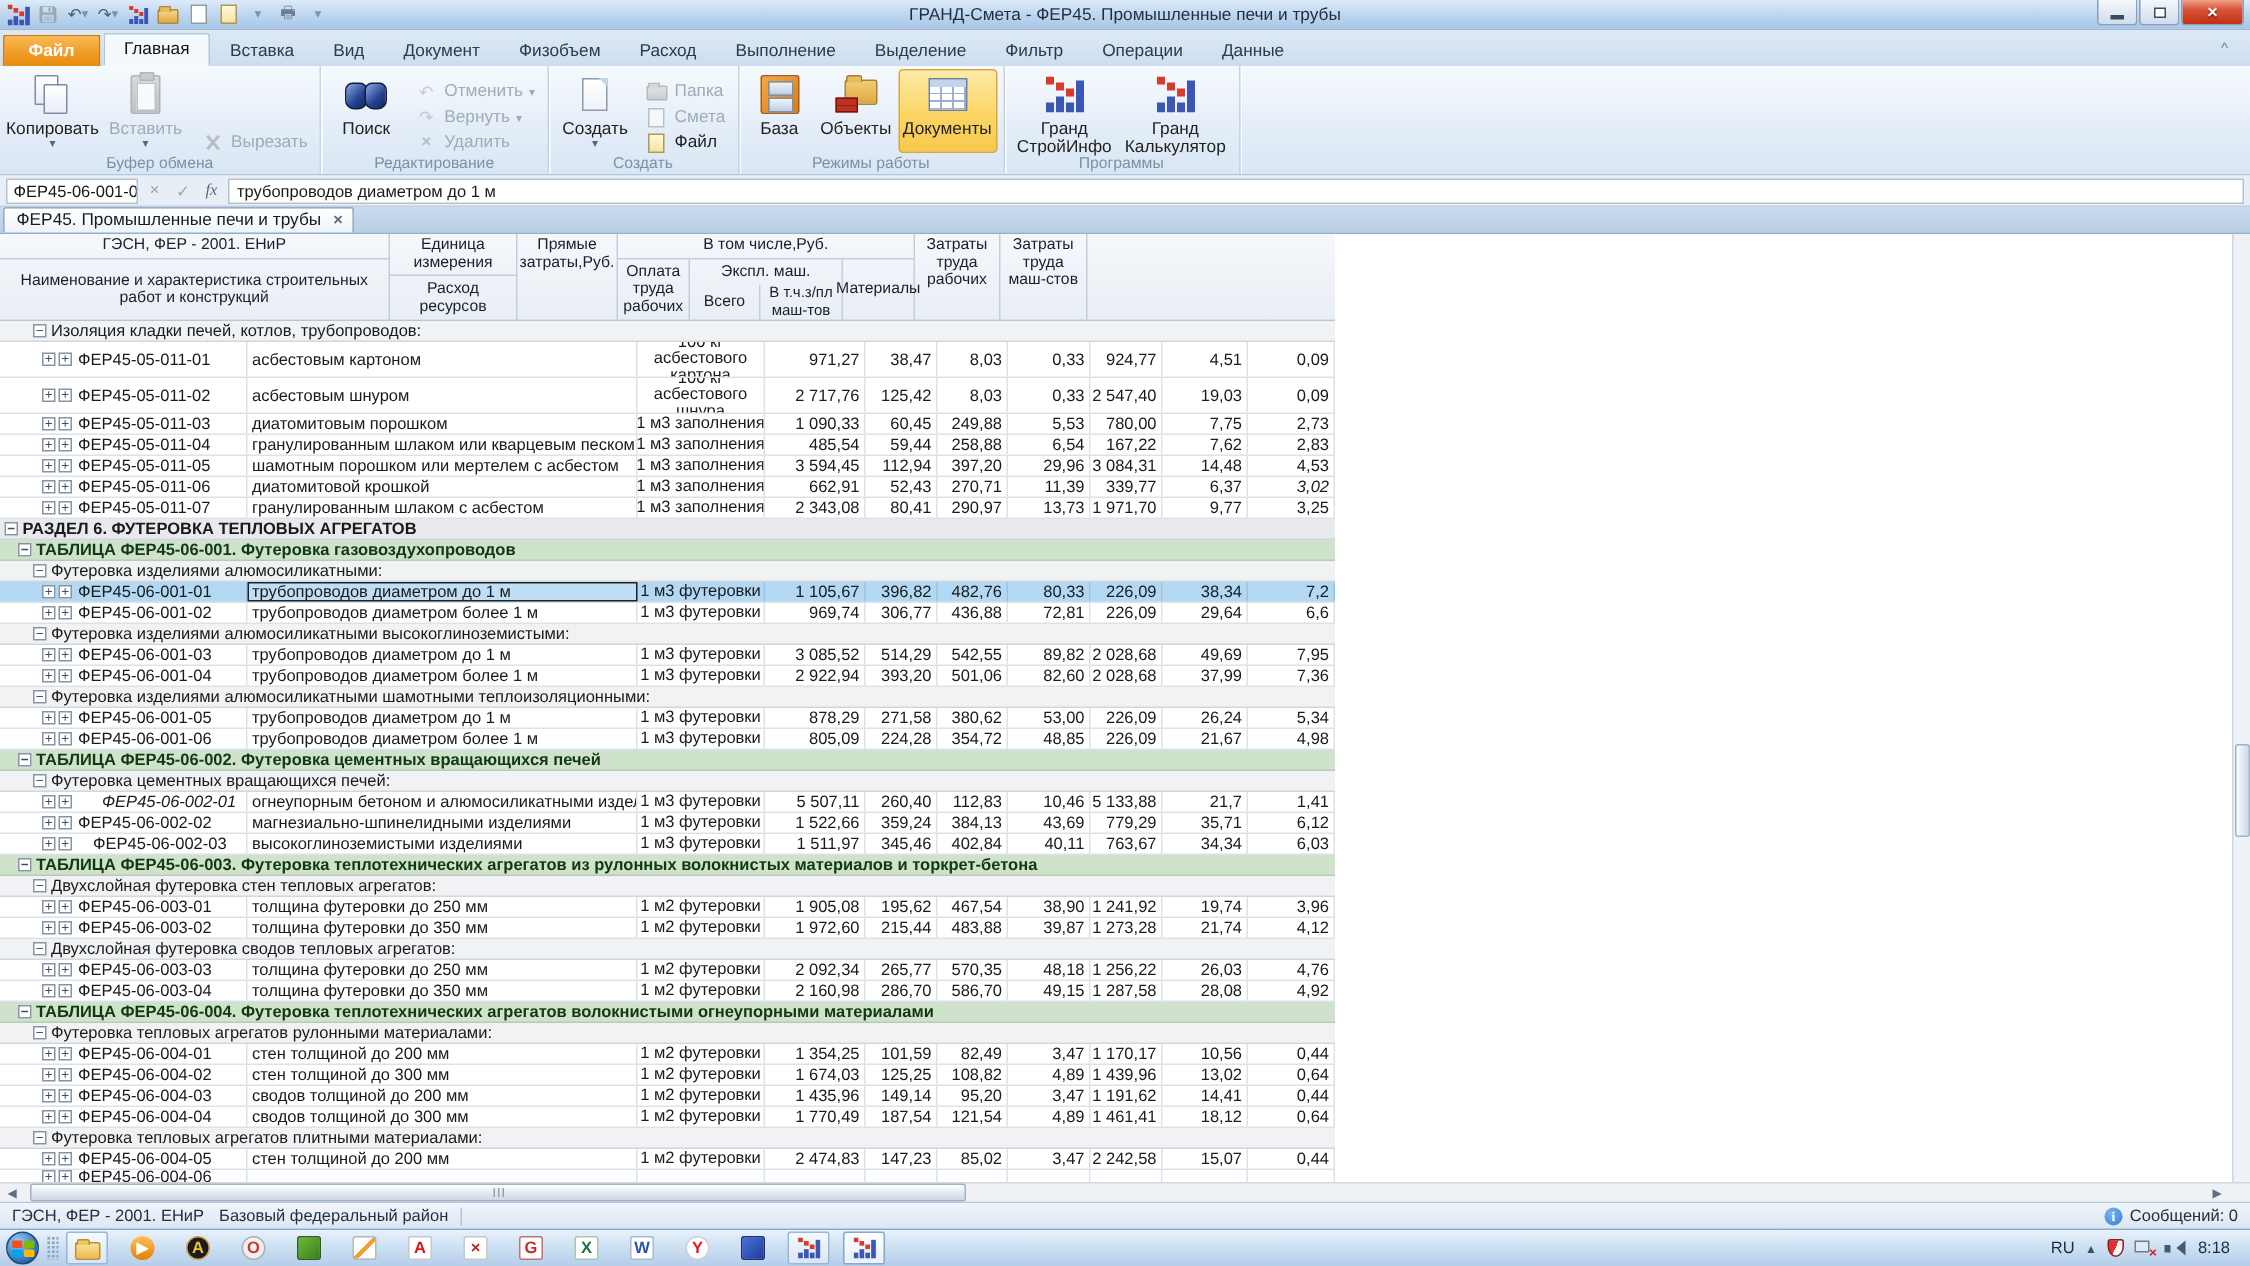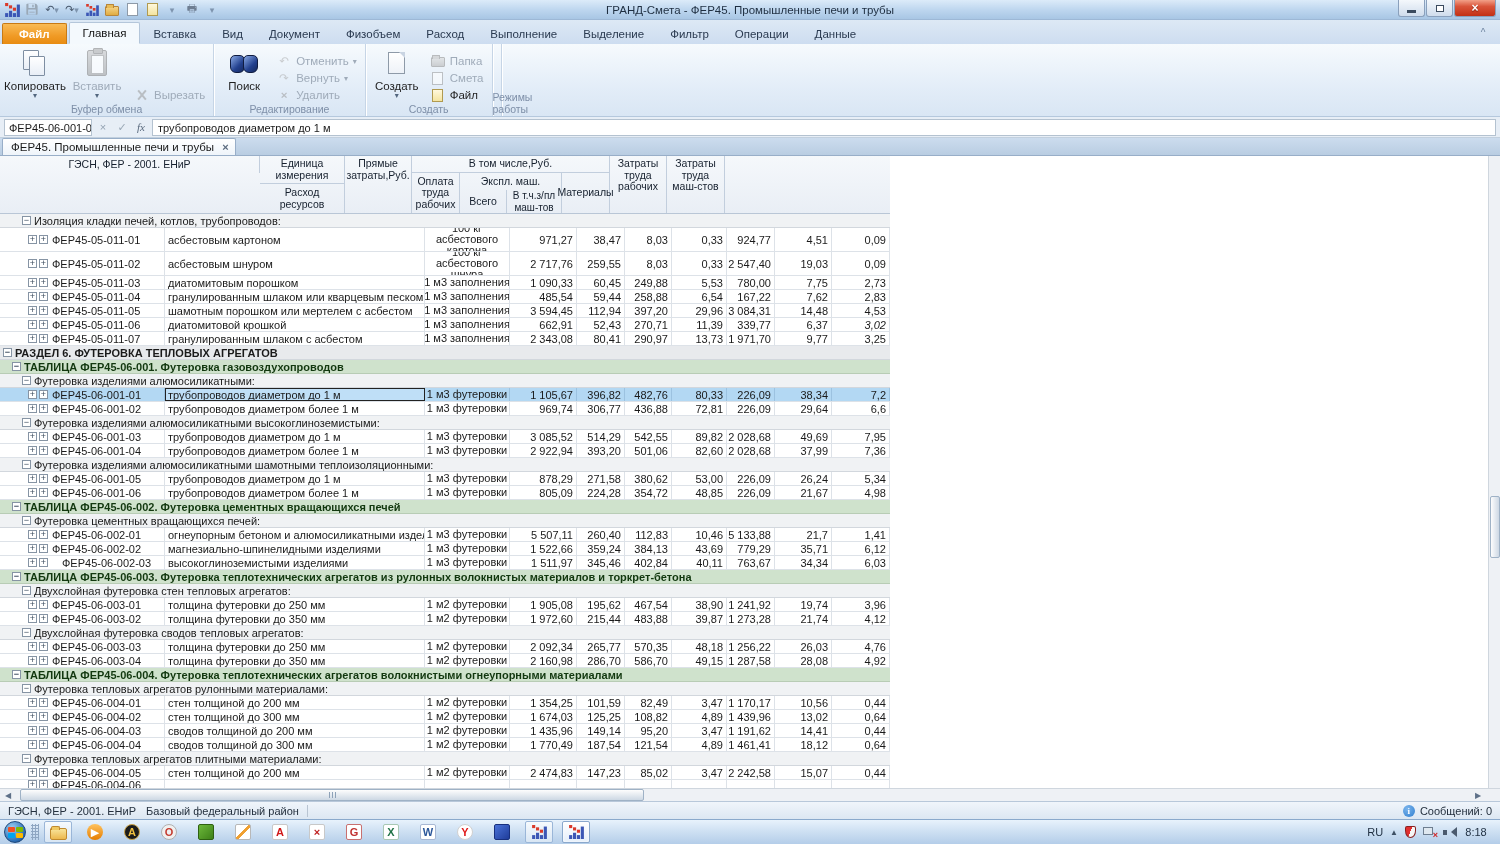--- a/index.html
+++ b/index.html
@@ -331,23 +331,67 @@
                 <span class="mini-page warm"></span>
               </span>
             <span>Файл</span>
           </div>
         </div>
       </div>
       <div class="rgroup-label">Создать</div>
     </div>
 
     <div class="rgroup">
+      <div class="rbody">
+        <div class="bigbtn" style="width:46px">
+          <span class="bicon">
+              <span class="ico-base"></span>
+            </span>
+          <span class="blabel">База</span>
+        </div>
+        <div class="bigbtn" style="width:56px">
+          <span class="bicon">
+              <span class="ico-objects">
+                <span class="fold"></span>
+                <span class="bricks"></span>
+              </span>
+            </span>
+          <span class="blabel">Объекты</span>
+        </div>
+        <div class="bigbtn activebtn" style="width:66px">
+          <span class="bicon">
+              <span class="ico-docs"></span>
+            </span>
+          <span class="blabel">Документы</span>
+        </div>
+      </div>
       <div class="rgroup-label">Режимы работы</div>
     </div>
 
+    <div class="rgroup">
+      <div class="rbody">
+        <div class="bigbtn" style="width:72px">
+          <span class="bicon">
+              <svg class="glogo" width="26" height="24" viewBox="0 0 19 18">
+                <use href="#grandlogo"></use>
+              </svg>
+            </span>
+          <span class="blabel" style="white-space:normal;width:68px">Гранд СтройИнфо</span>
+        </div>
+        <div class="bigbtn" style="width:76px">
+          <span class="bicon">
+              <svg class="glogo" width="26" height="24" viewBox="0 0 19 18">
+                <use href="#grandlogo"></use>
+              </svg>
+            </span>
+          <span class="blabel" style="white-space:normal;width:72px">Гранд Калькулятор</span>
+        </div>
+      </div>
+      <div class="rgroup-label">Программы</div>
+    </div>
   </div>
 
   <div class="formulabar">
     <div class="cellref">ФЕР45-06-001-01</div>
     <span class="fbtn">×</span>
     <span class="fbtn ok">✓</span>
     <span class="fbtn fx">fx</span>
     <div class="fvalue">трубопроводов диаметром до 1 м</div>
   </div>
 
@@ -355,20 +399,21 @@
     <div class="doctab">
       <span>ФЕР45. Промышленные печи и трубы</span>
       <span class="closex">×</span>
     </div>
   </div>
 
   <div class="gridwrap">
     <div class="ghead">
       <div class="gh-col" style="width:260px">
         <div class="gh-cell h17">ГЭСН, ФЕР - 2001. ЕНиР</div>
+        <div class="gh-cell h40" style="white-space:normal">Наименование и характеристика строительных работ и конструкций</div>
       </div>
       <div class="gh-col" style="width:85px">
         <div class="gh-cell h28" style="white-space:normal">Единица измерения</div>
         <div class="gh-cell h29">Расход ресурсов</div>
       </div>
       <div class="gh-col" style="width:67px">
         <div class="gh-cell h57 top" style="white-space:normal">Прямые затраты,Руб.</div>
       </div>
       <div class="gh-col" style="width:198px">
         <div class="gh-cell h17">В том числе,Руб.</div>
@@ -414,21 +459,21 @@
         </div>
         <div class="grow tall">
           <div class="gcell codec" style="width: 165px;">
             <span class="exp">+</span>
             <span class="exp">+</span>
             <span style="margin-left: 2px;">ФЕР45-05-011-02</span>
           </div>
           <div class="gcell name" style="width: 260px;">асбестовым шнуром</div>
           <div class="gcell unit" style="width: 85px; white-space: normal; padding: 0px 4px;">100 кг асбестового шнура</div>
           <div class="gcell num" style="width: 67px;">2 717,76</div>
-          <div class="gcell num" style="width: 48px;">259,55</div>
+          <div class="gcell num" style="width: 48px;">125,42</div>
           <div class="gcell num" style="width: 47px;">8,03</div>
           <div class="gcell num" style="width: 55px;">0,33</div>
           <div class="gcell num" style="width: 48px;">2 547,40</div>
           <div class="gcell num" style="width: 57px;">19,03</div>
           <div class="gcell num" style="width: 58px;">0,09</div>
         </div>
         <div class="grow">
           <div class="gcell codec" style="width: 165px;">
             <span class="exp">+</span>
             <span class="exp">+</span>
@@ -629,21 +674,21 @@
           <span class="txt">ТАБЛИЦА ФЕР45-06-002. Футеровка цементных вращающихся печей</span>
         </div>
         <div class="secrow grp">
           <span class="exp">−</span>
           <span class="txt">Футеровка цементных вращающихся печей:</span>
         </div>
         <div class="grow">
           <div class="gcell codec" style="width: 165px;">
             <span class="exp">+</span>
             <span class="exp">+</span>
-            <span style="margin-left: 2px;">ФЕР45-06-002-01</span>
+            <span style="margin-left: 18px; font-style: italic;">ФЕР45-06-002-01</span>
           </div>
           <div class="gcell name" style="width: 260px;">огнеупорным бетоном и алюмосиликатными изделиями</div>
           <div class="gcell unit" style="width: 85px;">1 м3 футеровки</div>
           <div class="gcell num" style="width: 67px;">5 507,11</div>
           <div class="gcell num" style="width: 48px;">260,40</div>
           <div class="gcell num" style="width: 47px;">112,83</div>
           <div class="gcell num" style="width: 55px;">10,46</div>
           <div class="gcell num" style="width: 48px;">5 133,88</div>
           <div class="gcell num" style="width: 57px;">21,7</div>
           <div class="gcell num" style="width: 58px;">1,41</div>

